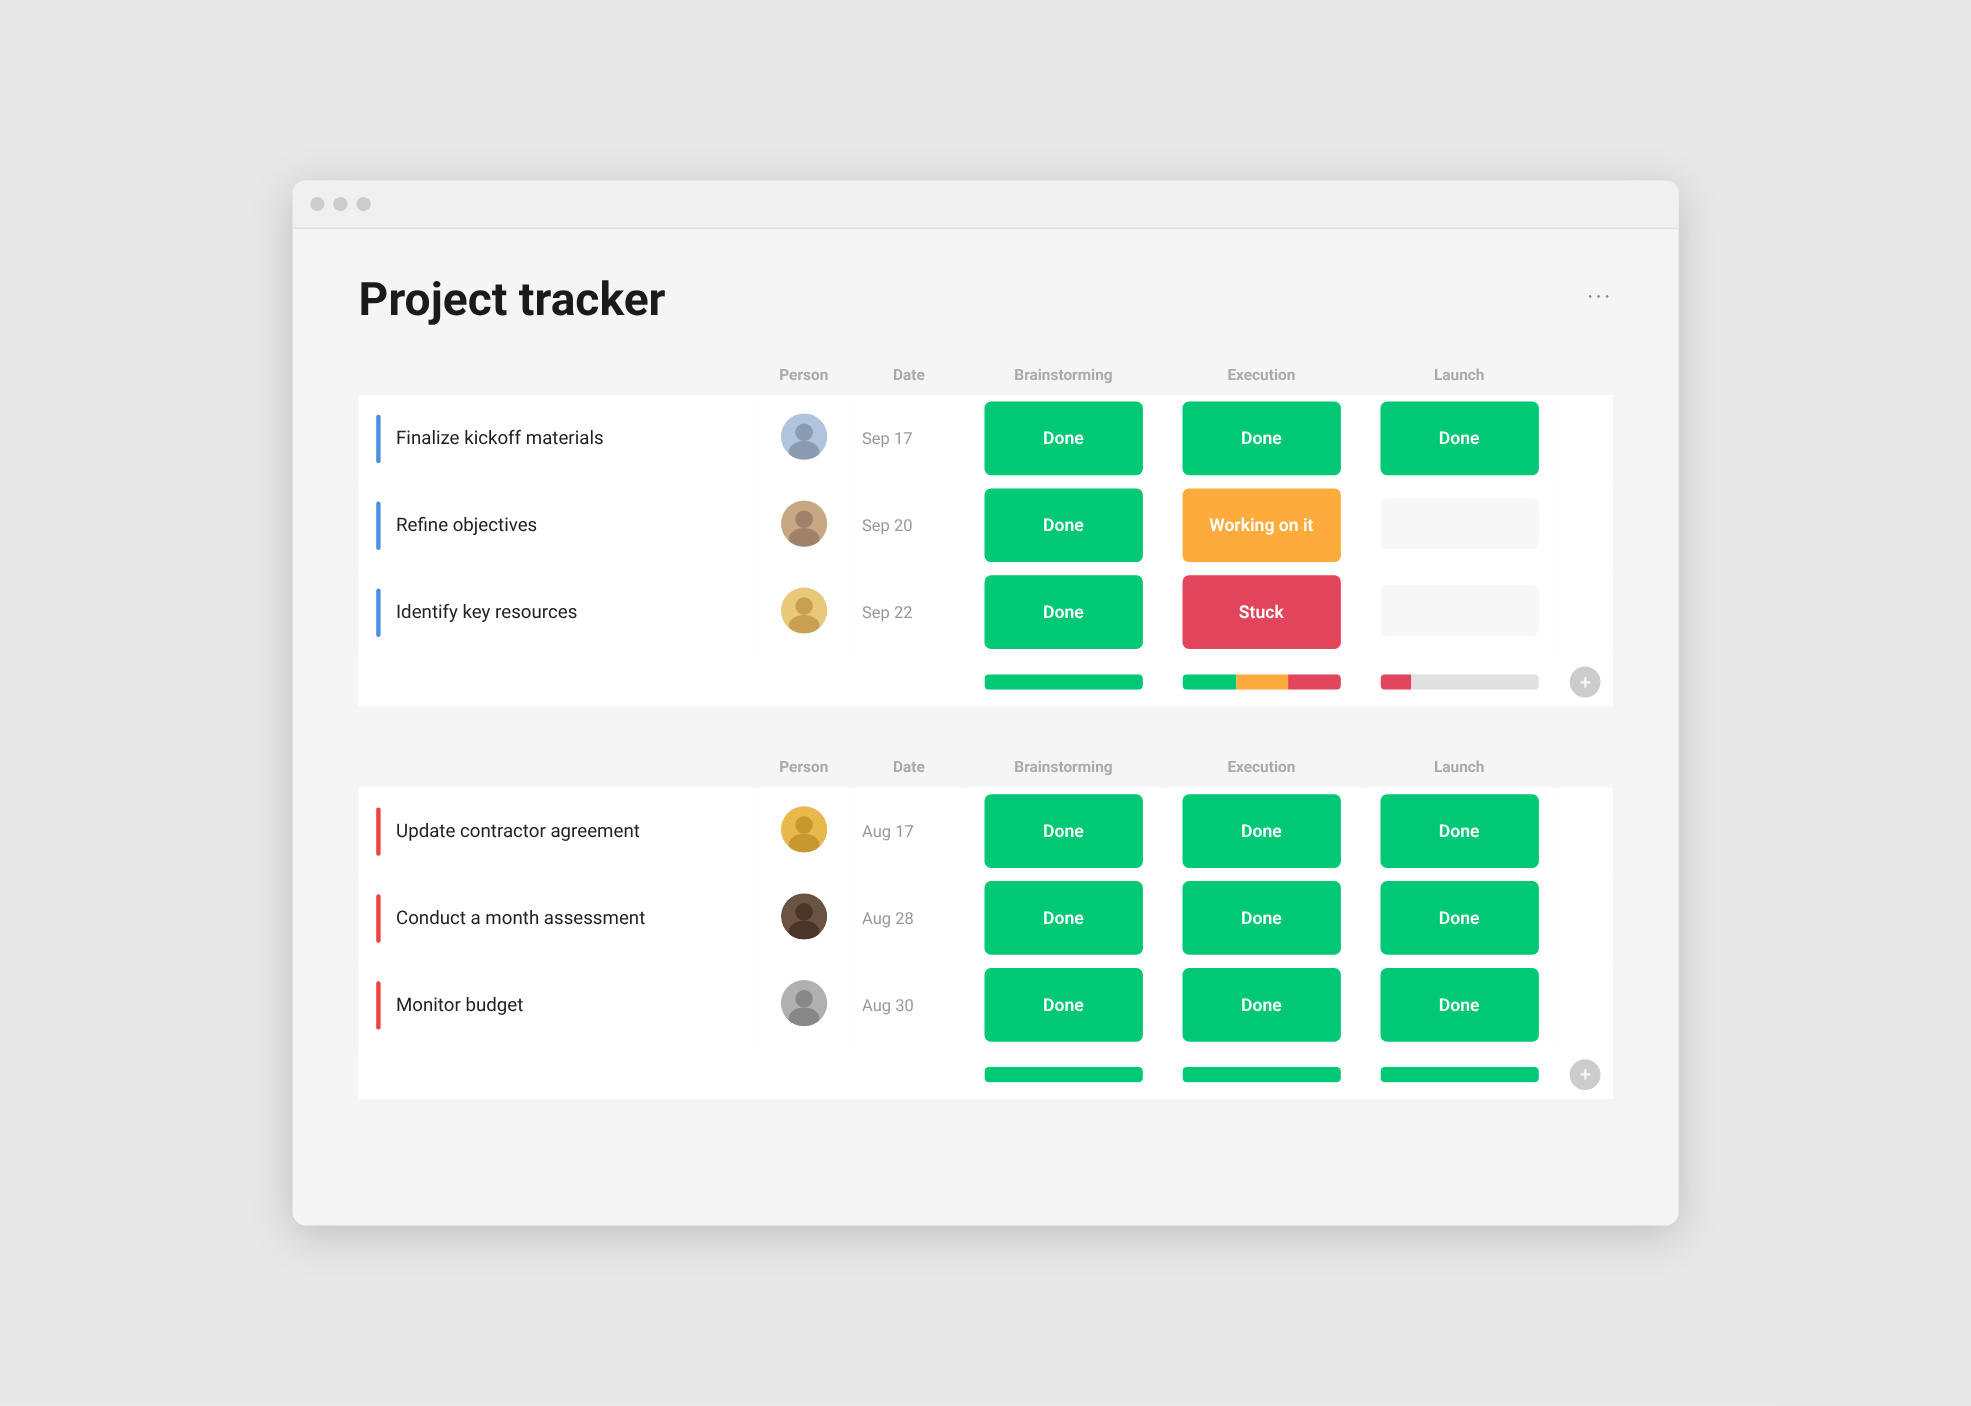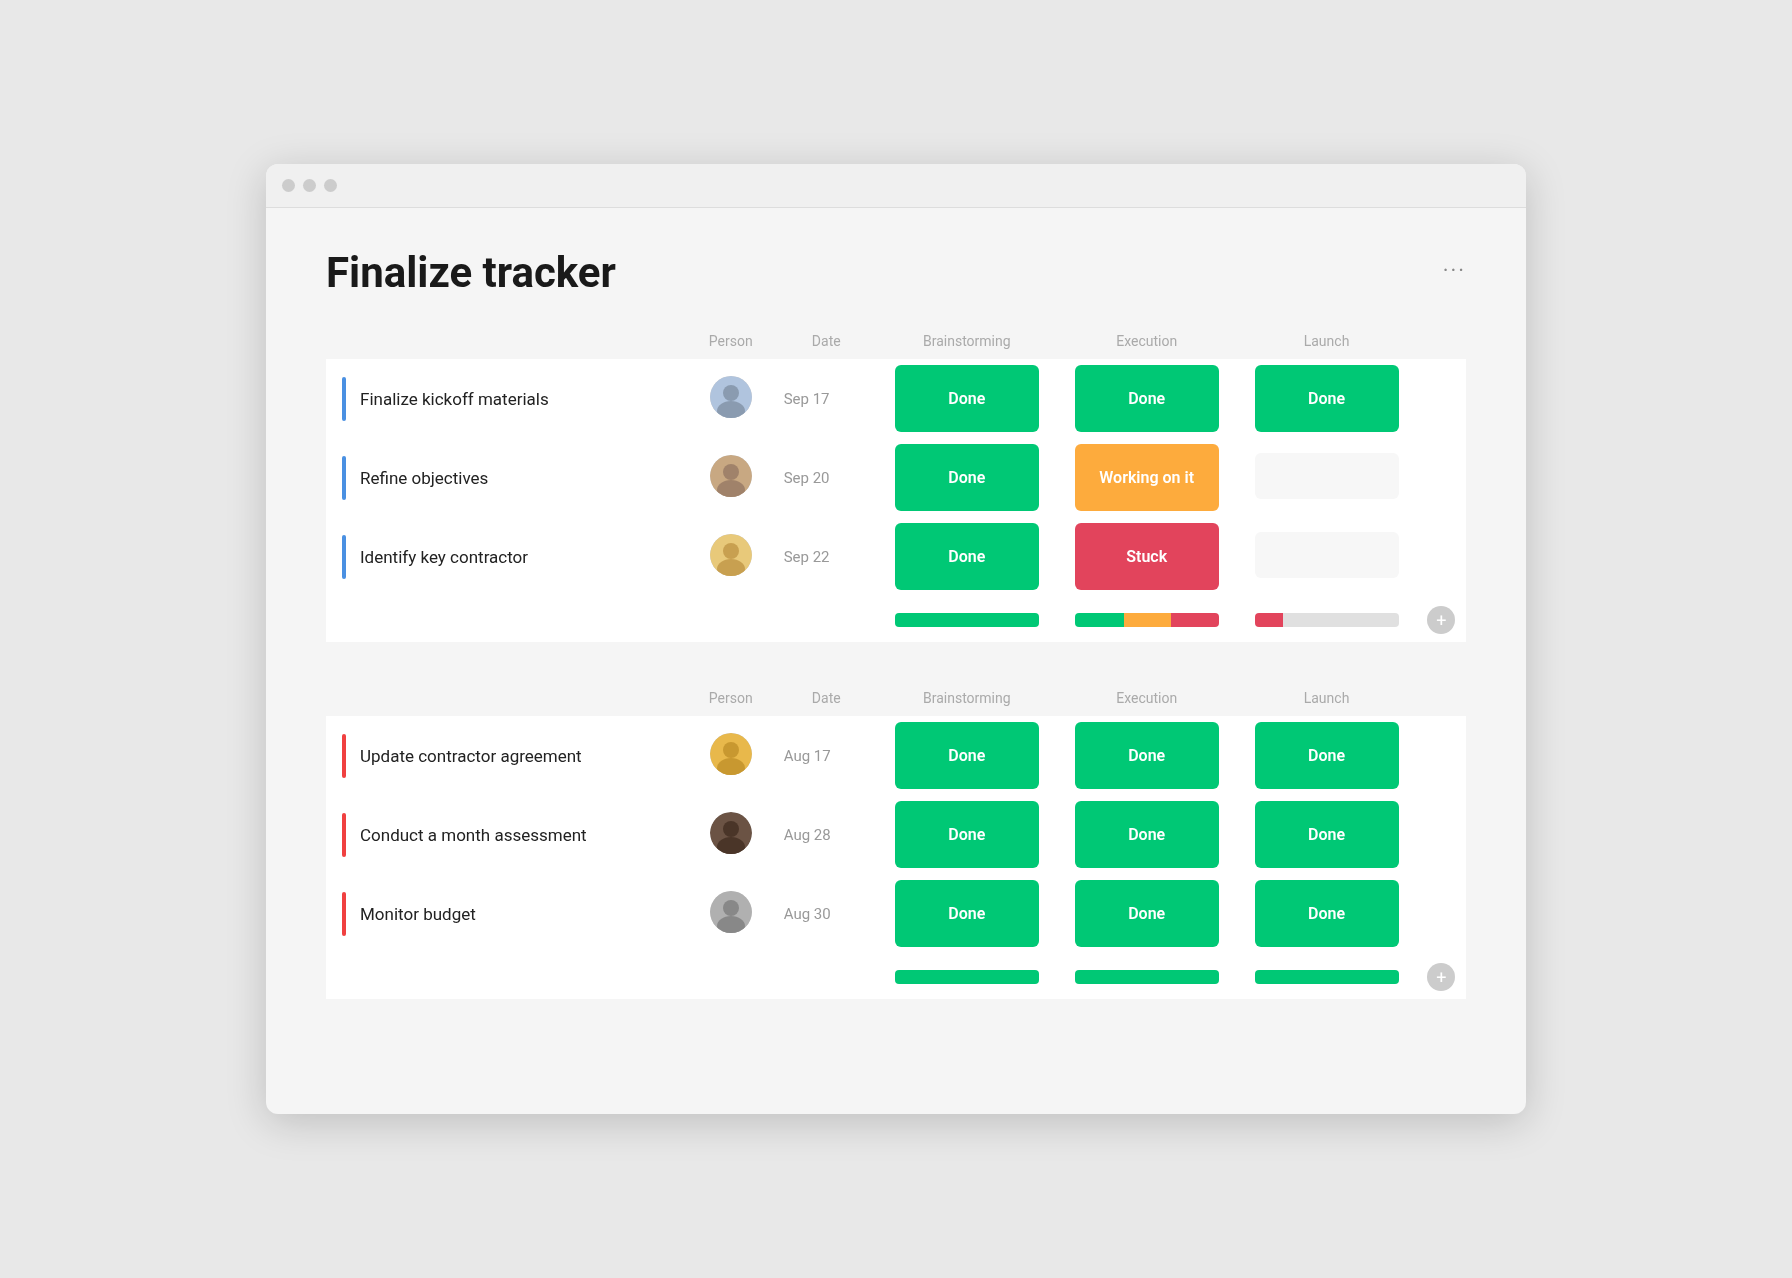--- a/index.html
+++ b/index.html
@@ -75,21 +75,21 @@
       border-collapse: separate;
       border-spacing: 0;
     }
     .col-task { width: 320px; }
     .col-person { width: 80px; text-align: center; }
     .col-date { width: 90px; text-align: center; }
     .col-status { width: 160px; text-align: center; }
 
     .tracker-table thead th {
       font-size: 14px;
-      font-weight: 400;
+      font-weight: 700;
       color: #aaa;
       padding: 0 0 10px 0;
     }
     .tracker-table thead th.col-task { text-align: left; }
 
     .tracker-table tbody tr {
       background: #fff;
     }
     .tracker-table tbody tr:not(.summary-row) {
       border-bottom: 1px solid #f0f0f0;
@@ -202,21 +202,21 @@
 <div class="window">
   <div class="titlebar">
     <div class="traffic-lights">
       <div class="traffic-light"></div>
       <div class="traffic-light"></div>
       <div class="traffic-light"></div>
     </div>
   </div>
   <div class="content">
     <div class="page-header">
-      <h1 class="page-title">Finalize tracker</h1>
+      <h1 class="page-title">Project tracker</h1>
       <div class="more-icon">···</div>
     </div>
 
     <div id="sections-container">
         <div class="section">
           <table class="tracker-table">
             <thead>
               <tr>
                 <th class="col-task"></th>
                 <th class="col-person">Person</th>
@@ -265,21 +265,21 @@
                 <td class="date-cell col-date">Sep 20</td>
                 <td class="status-cell col-status"><span class="status-btn done">Done</span></td>
                 <td class="status-cell col-status"><span class="status-btn working">Working on it</span></td>
                 <td class="status-cell col-status"><span class="empty-cell"></span></td>
                 <td class="add-col"></td>
               </tr>
               <tr>
                 <td class="col-task">
                   <div class="task-cell">
                     <div class="task-border blue"></div>
-                    <span class="task-name">Identify key contractor</span>
+                    <span class="task-name">Identify key resources</span>
                   </div>
                 </td>
                 <td class="person-cell col-person"><div class="avatar">
                     <svg viewBox="0 0 42 42" xmlns="http://www.w3.org/2000/svg">
                       <circle cx="21" cy="21" r="21" fill="#e8c97a"></circle>
                       <ellipse cx="21" cy="17" rx="8" ry="8" fill="#c8a050"></ellipse>
                       <ellipse cx="21" cy="35" rx="14" ry="10" fill="#c8a050"></ellipse>
                     </svg>
                   </div></td>
                 <td class="date-cell col-date">Sep 22</td>

